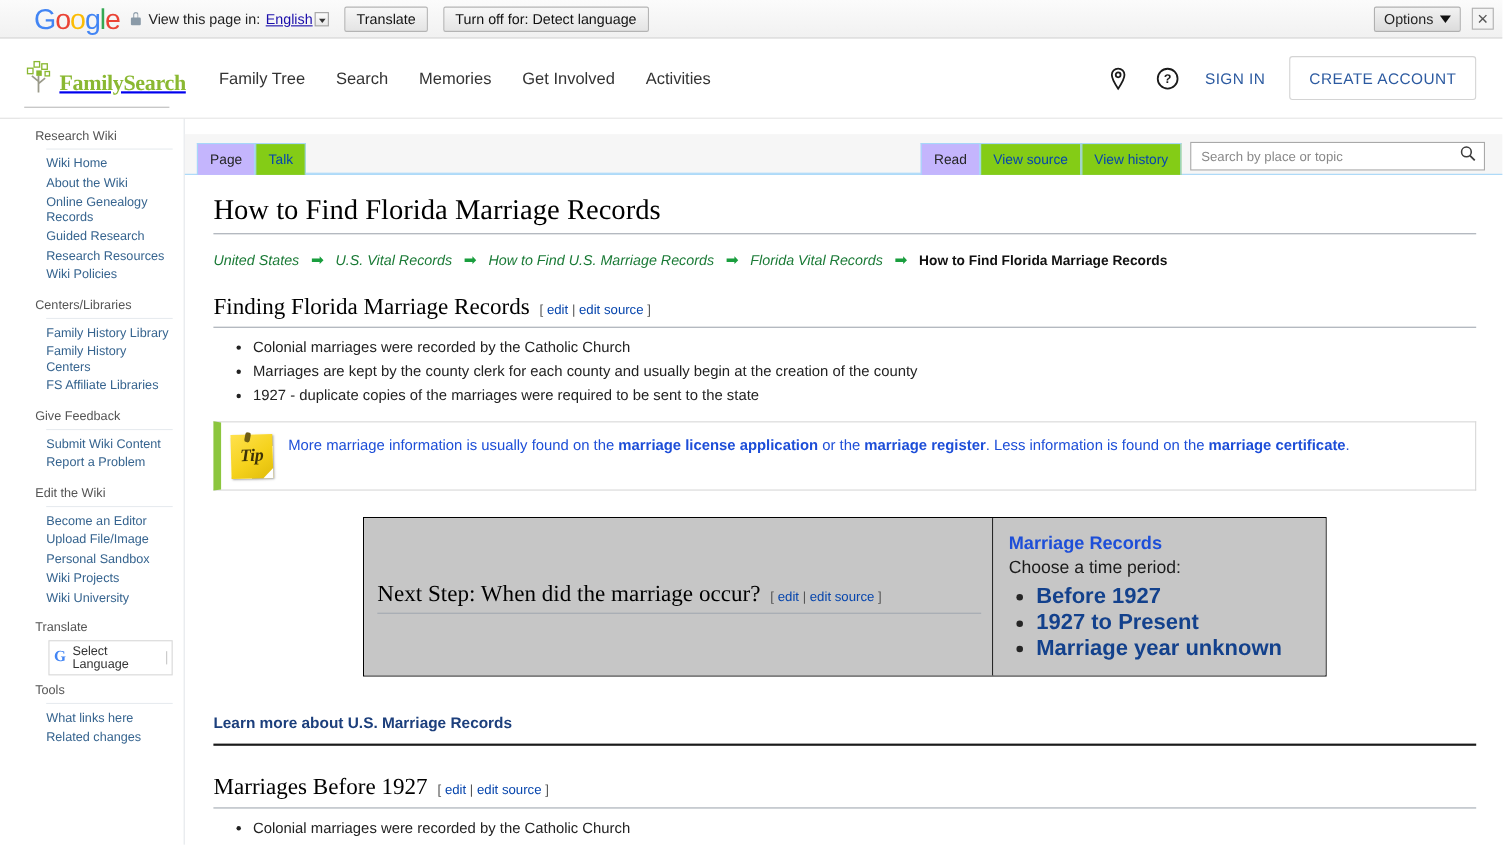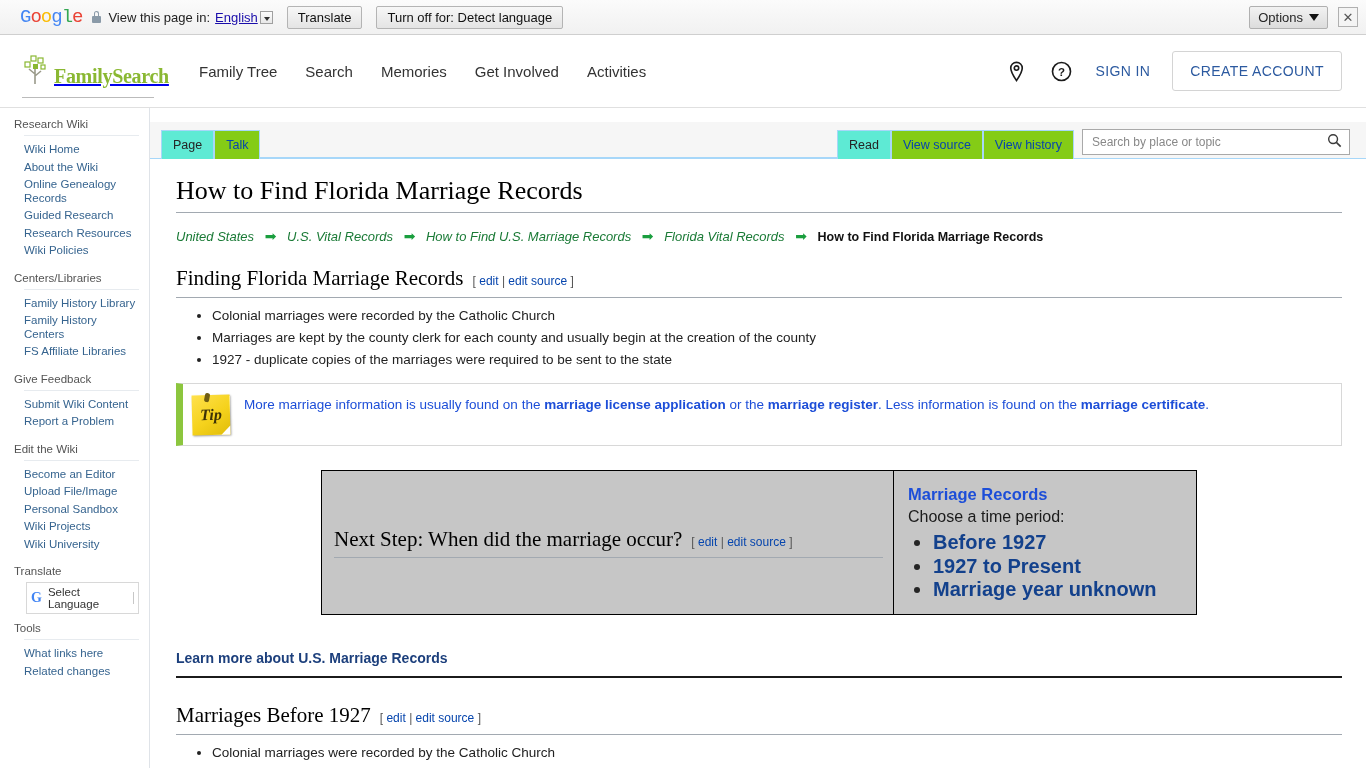--- a/index.html
+++ b/index.html
@@ -8,21 +8,21 @@
     font-family:"Liberation Sans", sans-serif;
     background:#ffffff;color:#252525;
   }
   
   #gt-bar{
     position:relative;height:35px;width:1366px;box-sizing:border-box;
     background:linear-gradient(to bottom,#fbfbfb 0%,#f1f1f1 100%);
     border-bottom:1px solid #cfcfcf;
     display:flex;align-items:center;padding:0 6px;
   }
-  #gt-bar .goog-logo{font-family:Liberation Mono, monospace;font-size:19px;letter-spacing:-1px;margin:0 10px 0 14px;line-height:1;}
+  #gt-bar .goog-logo{font-family:Liberation Sans, sans-serif;font-size:26px;letter-spacing:-1px;margin:0 10px 0 25px;line-height:1;}
   .g-b{color:#4285F4;} .g-r{color:#EA4335;} .g-y{color:#FBBC05;} .g-g{color:#34A853;}
   .lock-icon{width:9px;height:12px;position:relative;margin-right:7px;}
   .lock-icon .body{position:absolute;bottom:0;width:9px;height:7px;background:#8a9aa8;border-radius:1px;}
   .lock-icon .shackle{position:absolute;top:0;left:2px;width:5px;height:6px;border:1.5px solid #8a9aa8;border-bottom:none;border-radius:3px 3px 0 0;box-sizing:border-box;}
   #gt-bar .vt{font-size:13px;color:#222;}
   #gt-bar .langsel{margin-left:5px;display:inline-flex;align-items:center;}
   #gt-bar .langsel a{color:#1a0dab;text-decoration:underline;font-size:13px;}
   #gt-bar .langsel .arrowbox{
     display:inline-block;width:13px;height:13px;margin-left:2px;
     border:1px solid #a0a0a0;background:linear-gradient(to bottom,#fdfdfd,#e8e8e8);
@@ -61,40 +61,40 @@
   #fs-right{margin-left:auto;display:flex;align-items:center;gap:22px;}
   .ic-circle{width:23px;height:23px;}
   #fs-right .signin{font-size:14px;color:#2c5aa0;letter-spacing:.4px;text-decoration:none;}
   #fs-right .create{
     font-size:14px;color:#2c5aa0;letter-spacing:.4px;border:1px solid #d4d4d4;border-radius:3px;
     padding:11px 17px;background:#fff;text-decoration:none;
   }
   
   #page{display:flex;width:1366px;height:660px;}
   
-  #sidebar{width:150px;flex:0 0 150px;background:#fff;border-right:1px solid #dfe3e8;padding-top:6px;box-sizing:border-box;}
+  #sidebar{width:150px;flex:0 0 150px;background:#fff;border-right:1px solid #dfe3e8;padding-top:6px;box-sizing:border-box;margin-left:18px;}
   .sb-head{font-size:11.5px;color:#545454;padding:4px 0 3px 14px;}
   .sb-group{border-top:1px solid #e7ebef;margin:2px 10px 8px 24px;padding-top:5px;}
   .sb-group a{display:block;font-size:11.5px;color:#36648f;text-decoration:none;line-height:13.5px;padding:2px 0;}
   .gt-widget{
     margin:2px 10px 4px 26px;border:1px solid #d8d8d8;background:#fff;display:inline-flex;align-items:center;
     padding:3px 4px;gap:6px;
   }
   .gt-widget .glogo{font-family:"Liberation Serif",serif;font-size:14px;font-weight:bold;line-height:1;}
   .gt-widget .lbl{font-size:11.5px;color:#333;}
   .gt-widget .bar{width:1px;height:12px;background:#c7c7c7;margin-left:2px;}
   
   #content{flex:1;background:#fff;padding:0;position:relative;}
   #tabs-row{display:flex;align-items:flex-end;height:36px;border-bottom:1px solid #a7d7f9;background:#f6f6f6;margin-top:14px;}
   .tab{
     font-size:12.5px;padding:7px 11px 6px;border:1px solid #a7d7f9;border-bottom:none;margin-bottom:-1px;
     background:#84cc16;color:#0645ad;cursor:pointer;line-height:1.2;
   }
   .tab.first{margin-left:11px;}
-  .tab.active{background:#5eead4;color:#252525;border-color:#a7d7f9;}
+  .tab.active{background:#c4b5fd;color:#252525;border-color:#a7d7f9;}
   #tabs-spacer{flex:1;border-bottom:1px solid #a7d7f9;height:100%;box-sizing:border-box;}
   #tabs-right{display:flex;align-items:flex-end;height:100%;}
   #search-wrap{
     display:flex;align-items:center;border:1px solid #a9a9a9;background:#fff;height:26px;width:268px;
     margin:0 16px 3px 8px;box-sizing:border-box;padding:0 7px;
   }
   #search-wrap input{
     border:none;outline:none;flex:1;font-size:12px;color:#555;font-family:"Liberation Sans",sans-serif;background:transparent;
   }
   #search-wrap input::placeholder{color:#888;}

